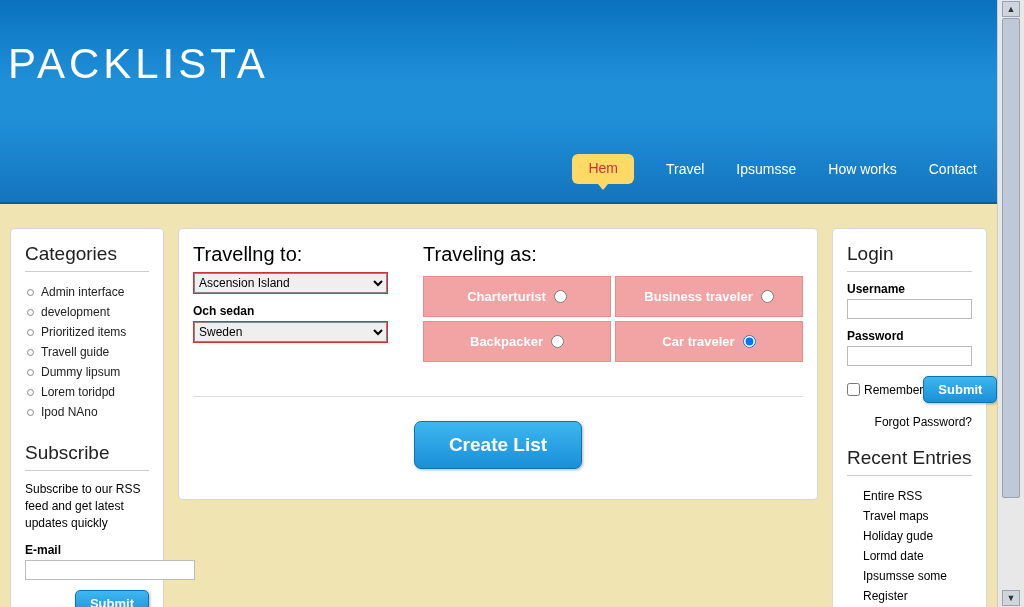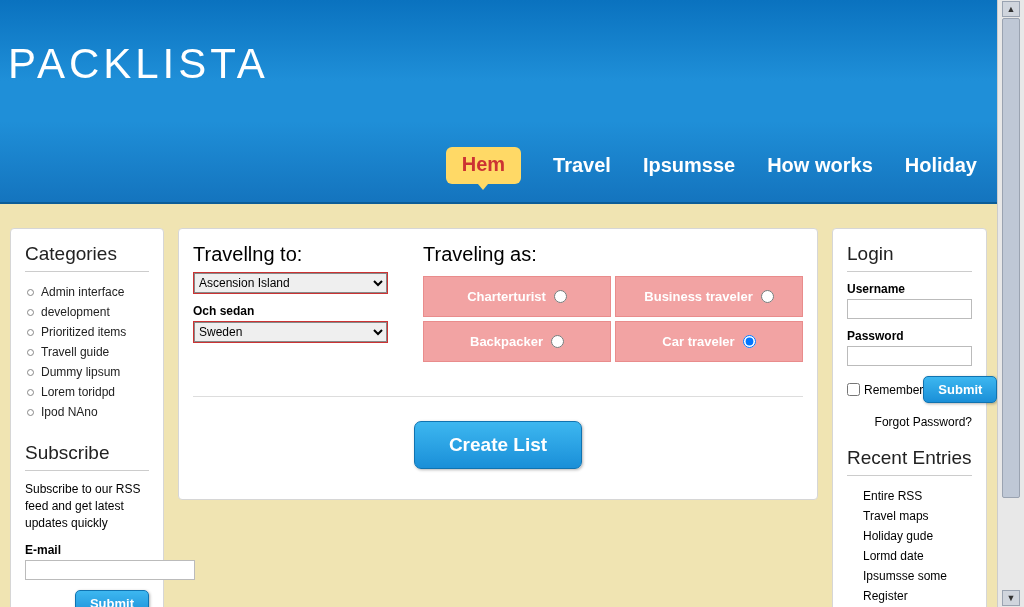--- a/index.html
+++ b/index.html
@@ -8,21 +8,21 @@
   .page-area { position: absolute; left: 0; top: 0; width: 997px; height: 607px; overflow: hidden; background: #fff; }
   .scrollbar { position: absolute; right: 0; top: 0; width: 27px; height: 607px; background: #e8e8e8; border-left: 1px solid #ccc; }
   .scroll-track { position: absolute; left: 4px; right: 4px; top: 18px; bottom: 18px; }
   .scroll-thumb { position: absolute; left: 0; right: 0; top: 0; height: 480px; background: #bfc8d6; border: 1px solid #9aa3b1; border-radius: 2px; }
   .scroll-arrow { position: absolute; left: 4px; right: 4px; height: 16px; background: #d0d5dd; border: 1px solid #9aa3b1; display:flex; align-items:center; justify-content:center; font-size:9px; color:#333;}
   .scroll-arrow.up { top: 1px; } .scroll-arrow.down { bottom: 1px; }
 
   .header { height: 204px; background: linear-gradient(#0a72bf, #1f8fd8 40%, #1f8fd8 60%, #1474be); border-bottom: 2px solid #0c5d97; position: relative; padding-left: 8px; }
   .logo { font-family: "Arial Black", Arial, sans-serif; font-size: 42px; letter-spacing: 4px; color: #fff; font-weight: 400; padding-top: 40px; text-transform: uppercase; font-variant: small-caps; }
   .nav { position: absolute; right: 20px; bottom: 18px; display: flex; gap: 32px; align-items: center; }
-  .nav a { color: #fff; font-weight: bold; font-size: 20px; text-decoration: none; cursor: pointer; text-align: center; }
+  .nav a { color: #fff; font-weight: normal; font-size: 14px; text-decoration: none; cursor: pointer; text-align: center; }
   .nav a.active { background: #ffd966; color: #cc3333; padding: 6px 16px 8px; border-radius: 6px 6px 6px 6px; position: relative; }
   .nav a.active::after { content: ""; position: absolute; left: 50%; margin-left: -5px; bottom: -6px; border-left: 5px solid transparent; border-right: 5px solid transparent; border-top: 6px solid #ffd966; }
 
   .body-bg { background: #f0e4b2; min-height: 449px; padding: 24px 10px 10px; }
   .columns { display: flex; gap: 14px; align-items: flex-start; }
   .panel { background: #fff; border: 1px solid #d6d6d6; border-radius: 4px; padding: 14px 14px 18px; }
   .left { width: 154px; }
   .center { flex: 1; min-height: 250px; }
   .right { width: 155px; }
 
@@ -65,21 +65,21 @@
 <div class="viewport">
   <div class="page-area">
 
     <div class="header">
       <div class="logo">Packlista</div>
       <div class="nav" id="nav-mount">
           <a class="active">Hem</a>
           <a>Travel</a>
           <a>Ipsumsse</a>
           <a>How works</a>
-          <a>Holiday</a>
+          <a>Contact</a>
         </div>
     </div>
 
     <div class="body-bg">
       <div class="columns">
 
         <div class="panel left">
           <h3 class="section-title">Categories</h3>
           <ul class="cat-list" id="cat-mount">
               <li>Admin interface</li>

